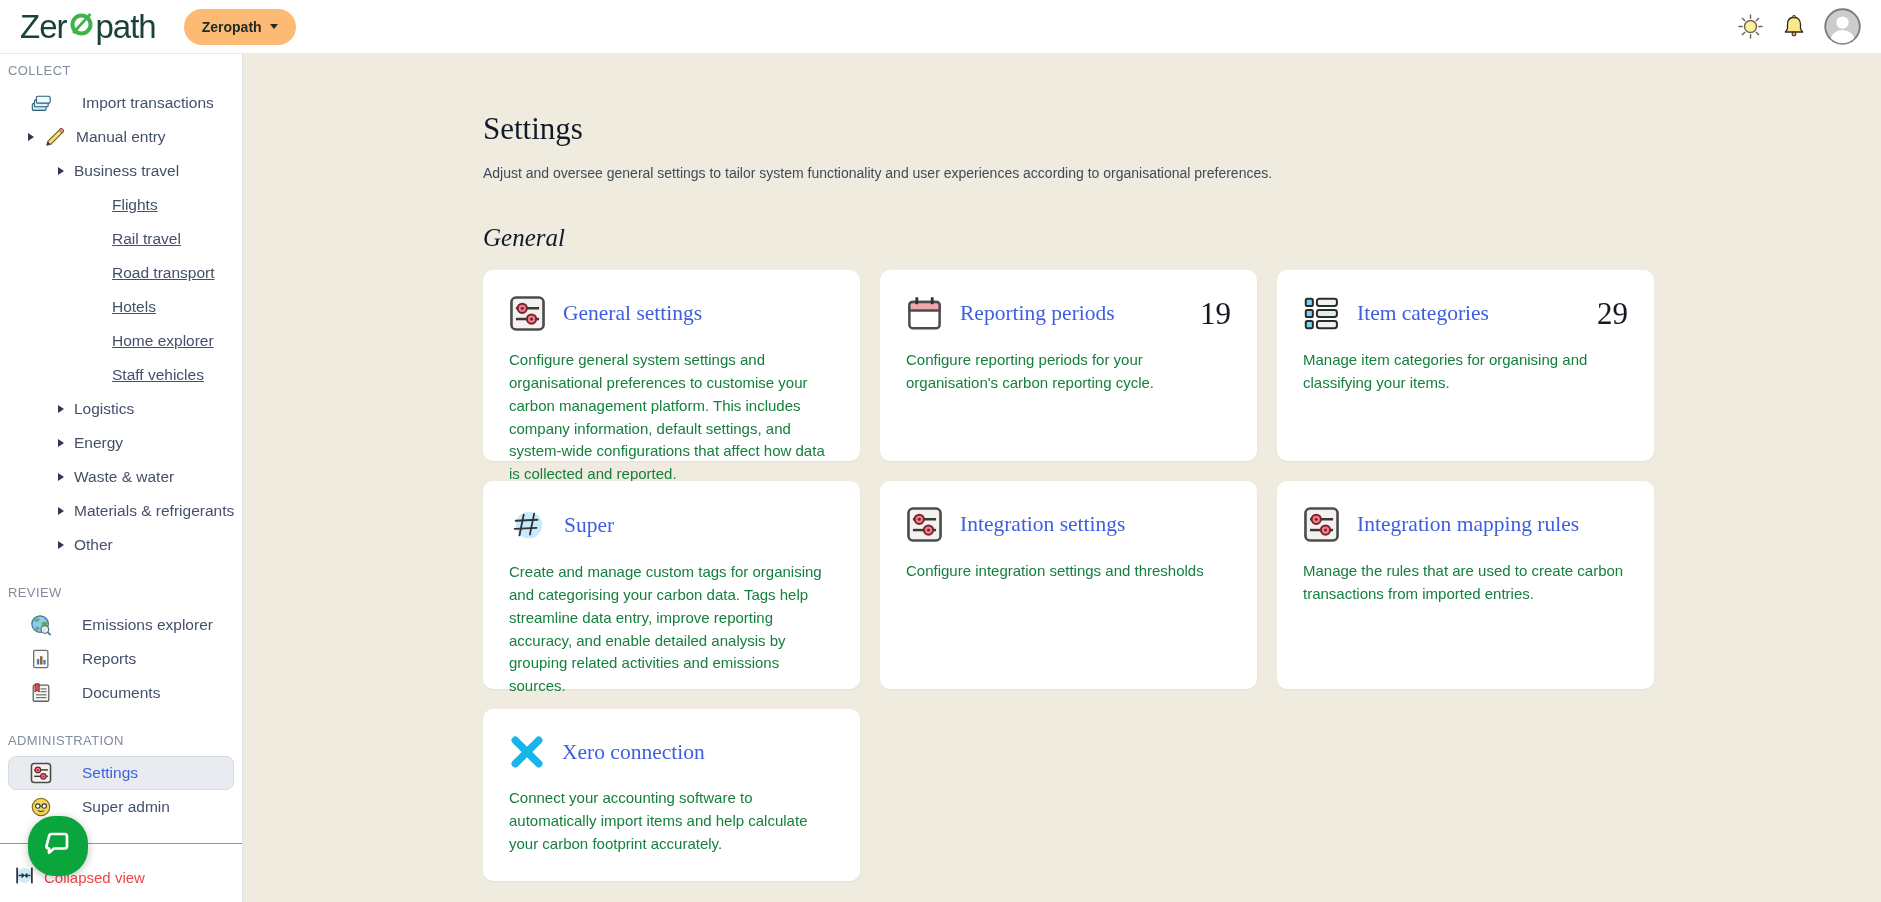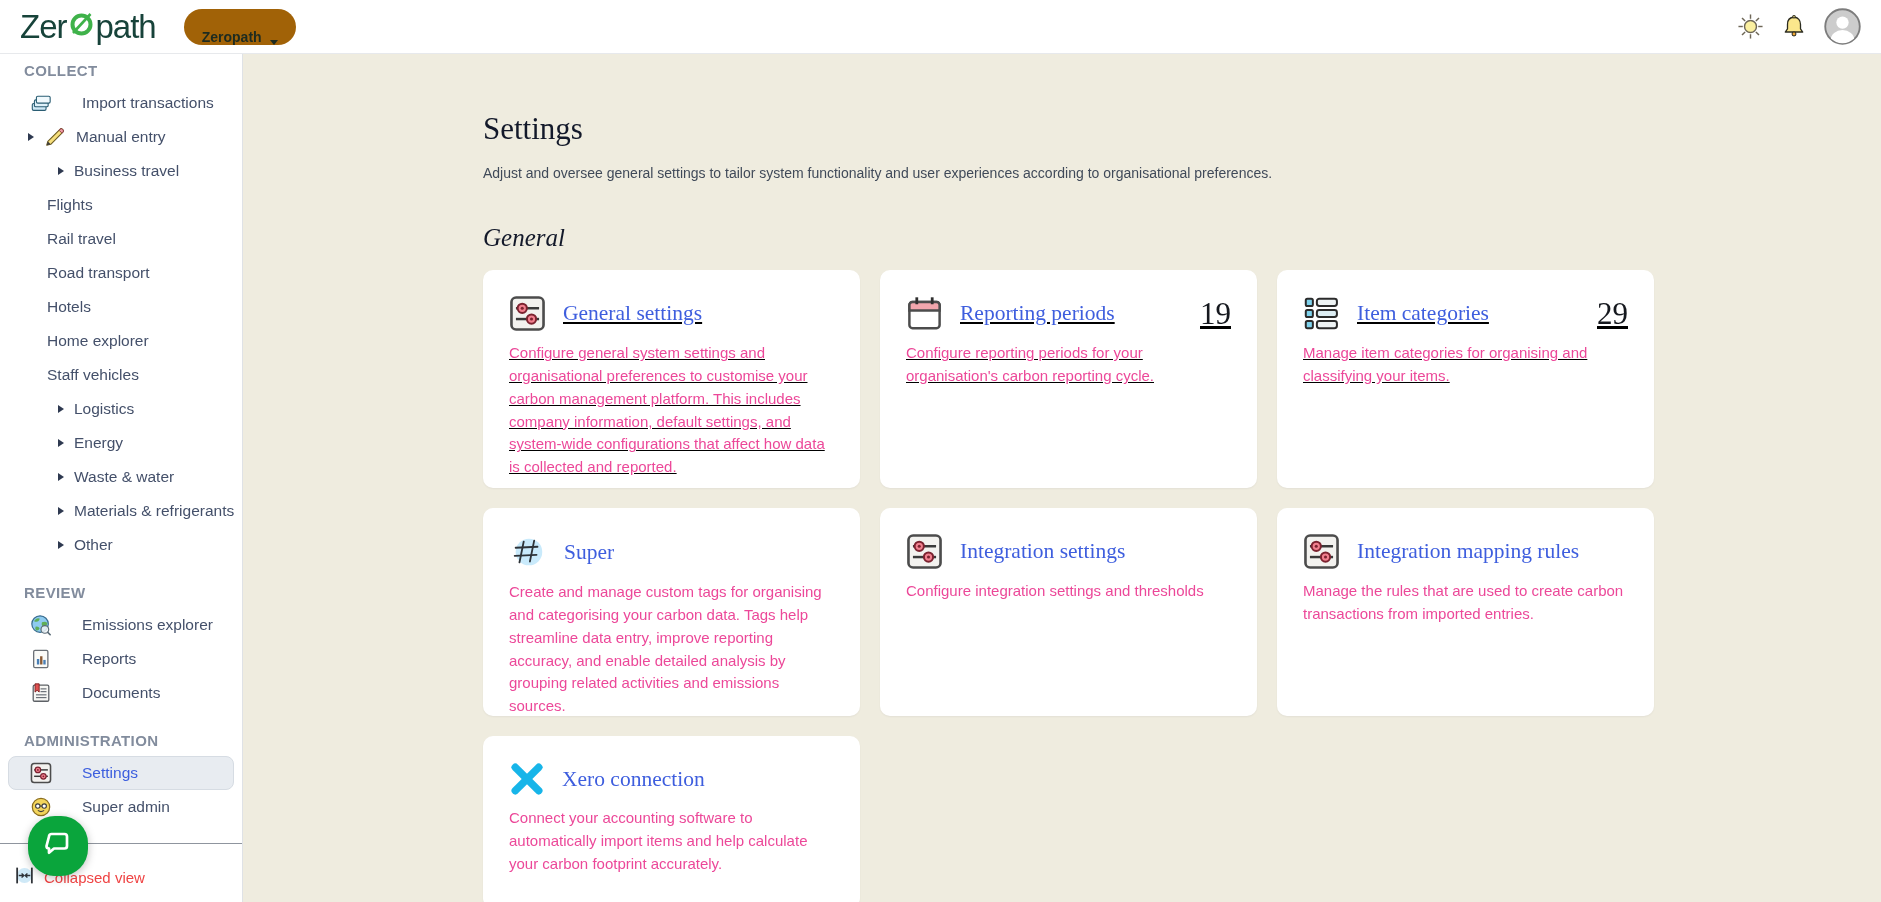--- a/index.html
+++ b/index.html
@@ -12,50 +12,50 @@
   
   .topbar{
     position:absolute;top:0;left:0;right:0;height:54px;background:#ffffff;
     display:flex;align-items:center;padding:0 20px;box-sizing:border-box;
     border-bottom:1px solid #e7e9ec;z-index:6;
   }
   .logo{display:flex;align-items:center;font-size:33px;font-weight:400;
     color:#17433a;letter-spacing:-1px;line-height:1;}
   .logo svg{margin:0 1px 2px 1px;}
   .org-pill{
-    margin-left:28px;height:36px;border-radius:18px;background:#a16207;
-    display:flex;align-items:flex-end;gap:8px;padding:0 18px;cursor:pointer;
+    margin-left:28px;height:36px;border-radius:18px;background:#fdba74;
+    display:flex;align-items:center;gap:8px;padding:0 18px;cursor:pointer;
     font-size:14px;font-weight:700;color:#1d2b20;
   }
   .pill-caret{width:0;height:0;border-left:4.5px solid transparent;
     border-right:4.5px solid transparent;border-top:5px solid #1d2b20;}
   .topbar-right{margin-left:auto;display:flex;align-items:center;gap:17px;}
   .icon-btn{display:flex;align-items:center;justify-content:center;cursor:pointer;}
   
   .sidebar{
     position:absolute;top:54px;left:0;bottom:0;width:243px;background:#ffffff;
     border-right:1px solid #dfe2e6;box-sizing:border-box;z-index:2;
   }
   .section-label{
-    height:32px;display:flex;align-items:center;padding-left:24px;
-    font-size:15px;font-weight:700;color:#828c9d;letter-spacing:.4px;
+    height:32px;display:flex;align-items:center;padding-left:8px;
+    font-size:13px;font-weight:400;color:#828c9d;letter-spacing:.4px;
   }
   .section-label.mt{margin-top:14px;}
   .nav-row{height:34px;display:flex;align-items:center;font-size:15.5px;
     color:#44506a;cursor:pointer;white-space:nowrap;box-sizing:border-box;}
   .nav-row .caret{width:16px;flex:none;display:flex;align-items:center;}
   .caret::before{content:"";display:block;width:0;height:0;
     border-top:4.5px solid transparent;border-bottom:4.5px solid transparent;
     border-left:6px solid #2e3950;}
   .nav-icon{width:22px;height:22px;margin-right:10px;flex:none;display:flex;
     align-items:center;justify-content:center;}
   .l0i{padding-left:30px;gap:20px;}
   .l0c{padding-left:28px;}
   .l1{padding-left:58px;}
-  .l2{padding-left:47px;}
+  .l2{padding-left:112px;text-decoration:underline;}
   .nav-row.active{
     margin:0 8px;padding-left:21px;border-radius:8px;background:#e8ecf1;
     border:1px solid #d6dce3;color:#3c5ede;height:34px;
   }
   .sidebar-divider{position:absolute;left:0;right:0;top:789px;
     border-top:1px solid #8f959e;}
   .collapsed-row{position:absolute;left:14px;top:806px;height:34px;
     display:flex;align-items:center;gap:9px;font-size:15px;color:#ef4444;
     cursor:pointer;}
   
@@ -71,30 +71,30 @@
   .page-title{font-family:"Liberation Serif",serif;font-weight:500;
     font-size:31px;color:#13192a;line-height:1;}
   .page-subtitle{margin-top:2px;font-size:14px;color:#404a59;}
   .section-h{margin-top:44px;font-family:"Liberation Serif",serif;
     font-weight:500;font-size:25px;color:#13192a;line-height:1;font-style:italic;}
   .cards{margin-top:15px;display:grid;grid-template-columns:repeat(3,377px);
     gap:20px;}
   .card{background:#ffffff;border-radius:10px;padding:25px 26px;
     box-sizing:border-box;cursor:pointer;
     box-shadow:0 1px 2px rgba(16,24,40,.05);}
-  .card.r1{height:218px;text-decoration:underline;}
+  .card.r1{height:191px;}
   .card.r2{height:208px;}
   .card.r3{height:172px;}
   .card-head{display:flex;align-items:center;gap:17px;}
   .card-icon{flex:none;display:flex;align-items:center;justify-content:center;}
   .card-title{font-family:"Liberation Serif",serif;font-size:21.5px;
     color:#3e5ede;text-decoration:none;}
   .card-count{margin-left:auto;font-family:"Liberation Serif",serif;
     font-size:31px;color:#15181e;line-height:1;}
-  .card-desc{margin:10px 0 0 0;font-size:15px;line-height:1.52;color:#ec4899;}
+  .card-desc{margin:17px 0 0 0;font-size:15px;line-height:1.52;color:#15803d;}
   .hash-wrap{width:38px;height:38px;}
 </style>
 </head>
 <body>
 
 <svg width="0" height="0" style="position:absolute">
   <defs>
     <symbol id="icon-sliders" viewBox="0 0 24 24">
       <rect x="1.6" y="1.6" width="20.8" height="20.8" rx="3" fill="#f3f2ef" stroke="#4c4c4c" stroke-width="1.7"></rect>
       <line x1="4.5" y1="8.6" x2="19.5" y2="8.6" stroke="#3a3a3a" stroke-width="1.6"></line>

